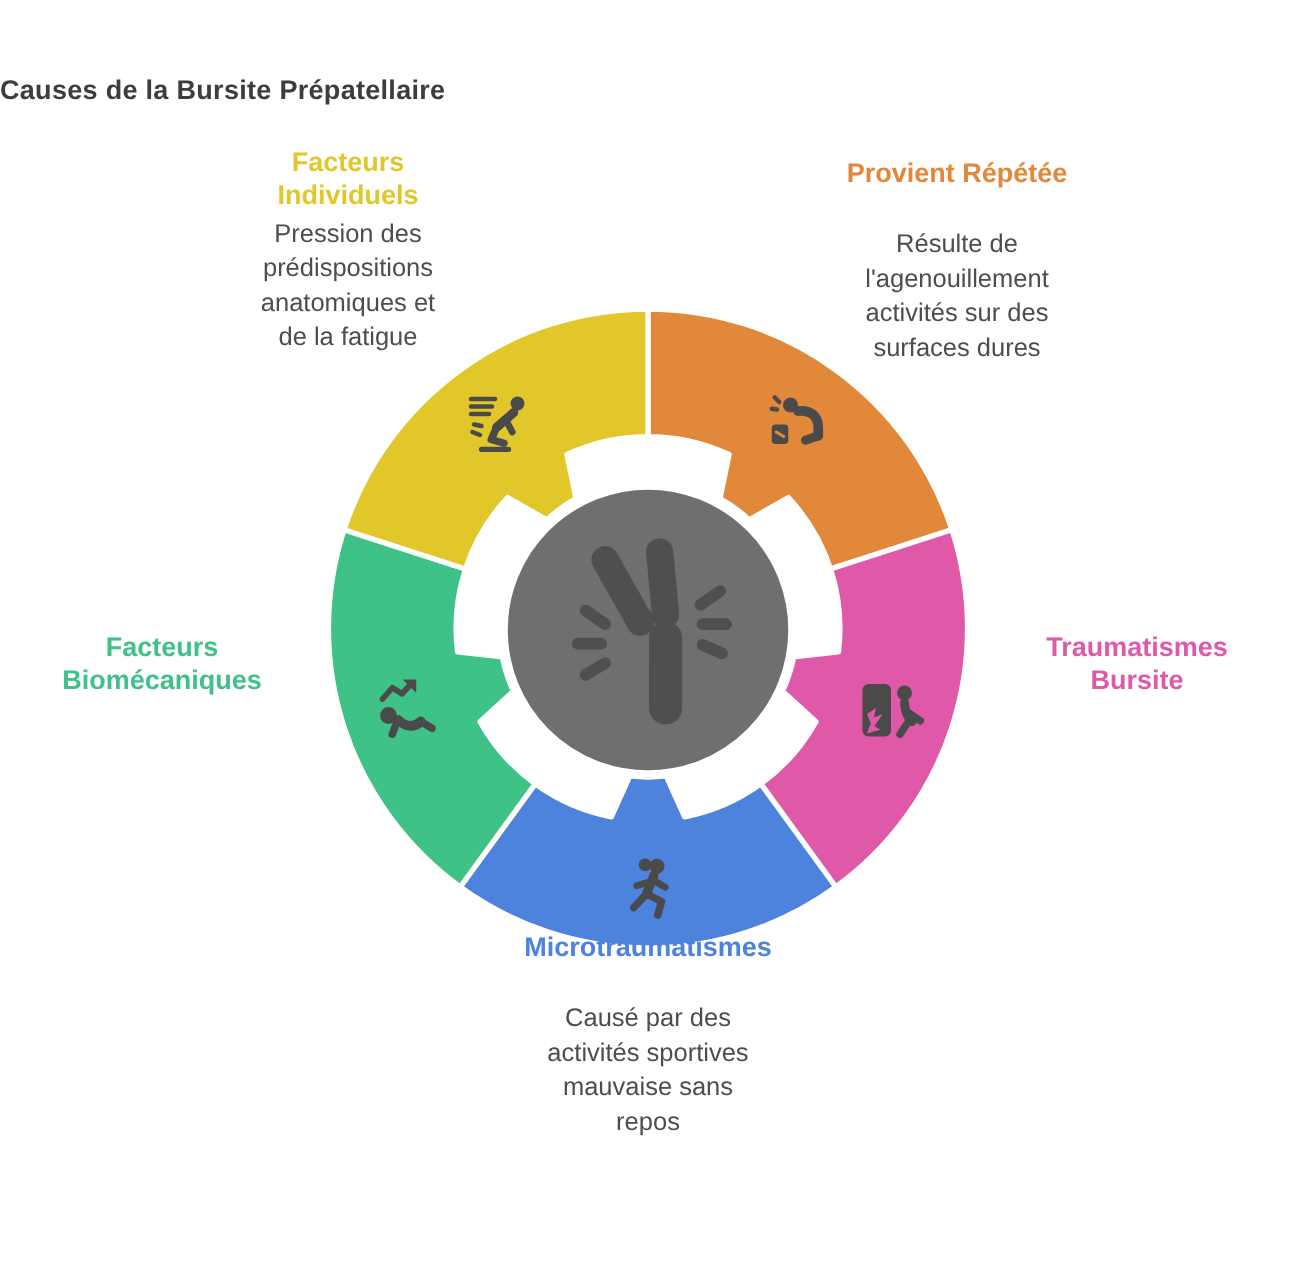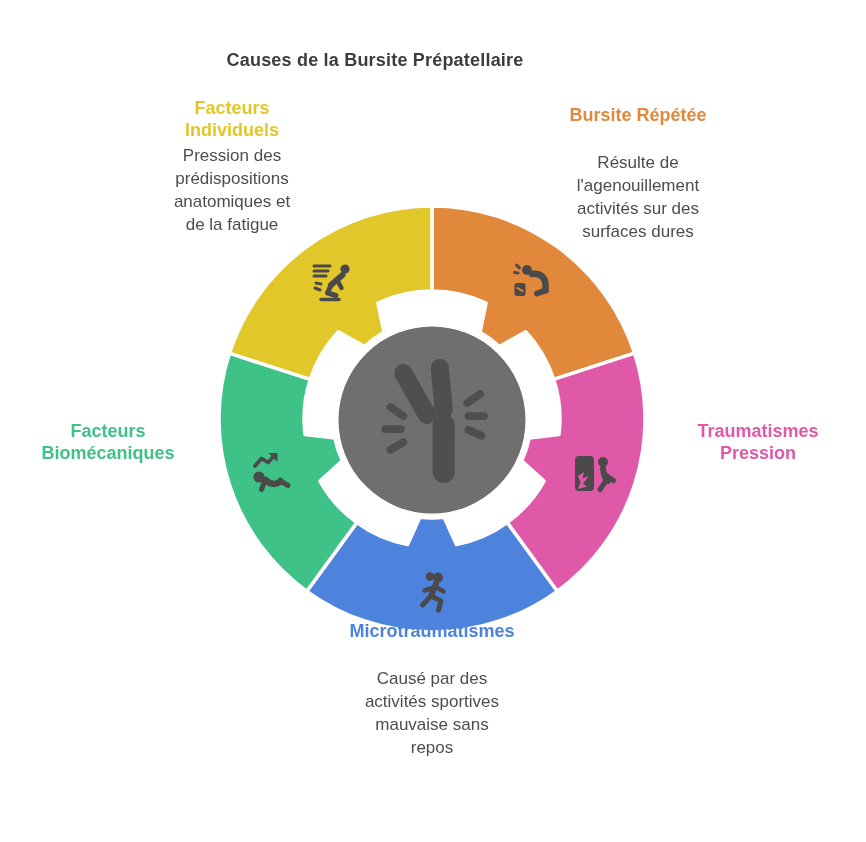--- a/index.html
+++ b/index.html
@@ -2,21 +2,21 @@
 <html><head>
 <meta charset="utf-8">
 <style>
   html,body { margin:0; padding:0; background:#ffffff; }
   .canvas {
     position:relative; width:866px; height:842px; background:#ffffff;
     font-family:"Liberation Sans", "DejaVu Sans", sans-serif; overflow:hidden;
   }
   .title {
     position:absolute; top:50px; left:0; width:750px; margin:0;
-    text-align:center; font-size:18px; font-weight:bold; letter-spacing:0.2px;
+    text-align:left; font-size:18px; font-weight:bold; letter-spacing:0.2px;
   }
   .wheel { position:absolute; top:0; left:0; }
   .label { position:absolute; text-align:center; }
   .label-title {
     font-size:18px; font-weight:bold; line-height:22px;
     min-height:44px; white-space:pre-line;
   }
   .label-body {
     font-size:17px; line-height:23px; color:#4d4d4d;
     white-space:pre-line; margin-top:3px;
@@ -139,30 +139,30 @@
   <div class="label block-yellow">
     <div class="label-title" style="color: rgb(226, 199, 43);">Facteurs
 Individuels</div>
     <div class="label-body">Pression des
 prédispositions
 anatomiques et
 de la fatigue</div>
   </div>
 
   <div class="label block-orange">
-    <div class="label-title" style="color: rgb(226, 136, 59);">Bursite Répétée</div>
+    <div class="label-title" style="color: rgb(226, 136, 59);">Provient Répétée</div>
     <div class="label-body">Résulte de
 l'agenouillement
 activités sur des
 surfaces dures</div>
   </div>
 
   <div class="label block-pink">
     <div class="label-title" style="color: rgb(224, 88, 168);">Traumatismes
-Pression</div>
+Bursite</div>
   </div>
 
   <div class="label block-blue">
     <div class="label-title" style="color: rgb(77, 130, 221);">Microtraumatismes</div>
     <div class="label-body">Causé par des
 activités sportives
 mauvaise sans
 repos</div>
   </div>
 

